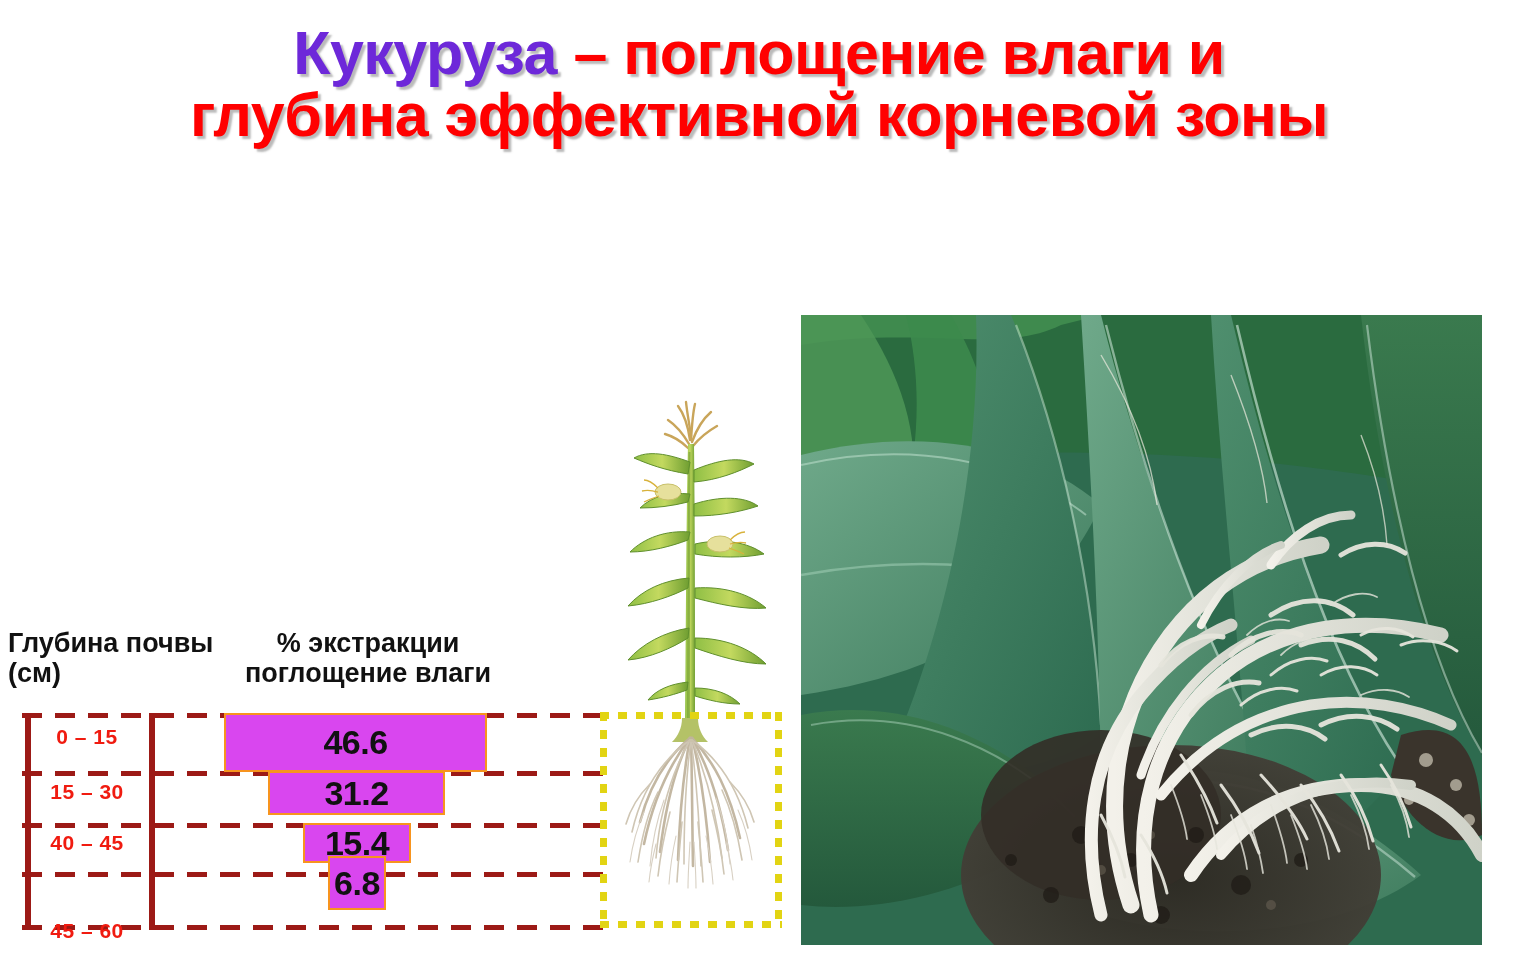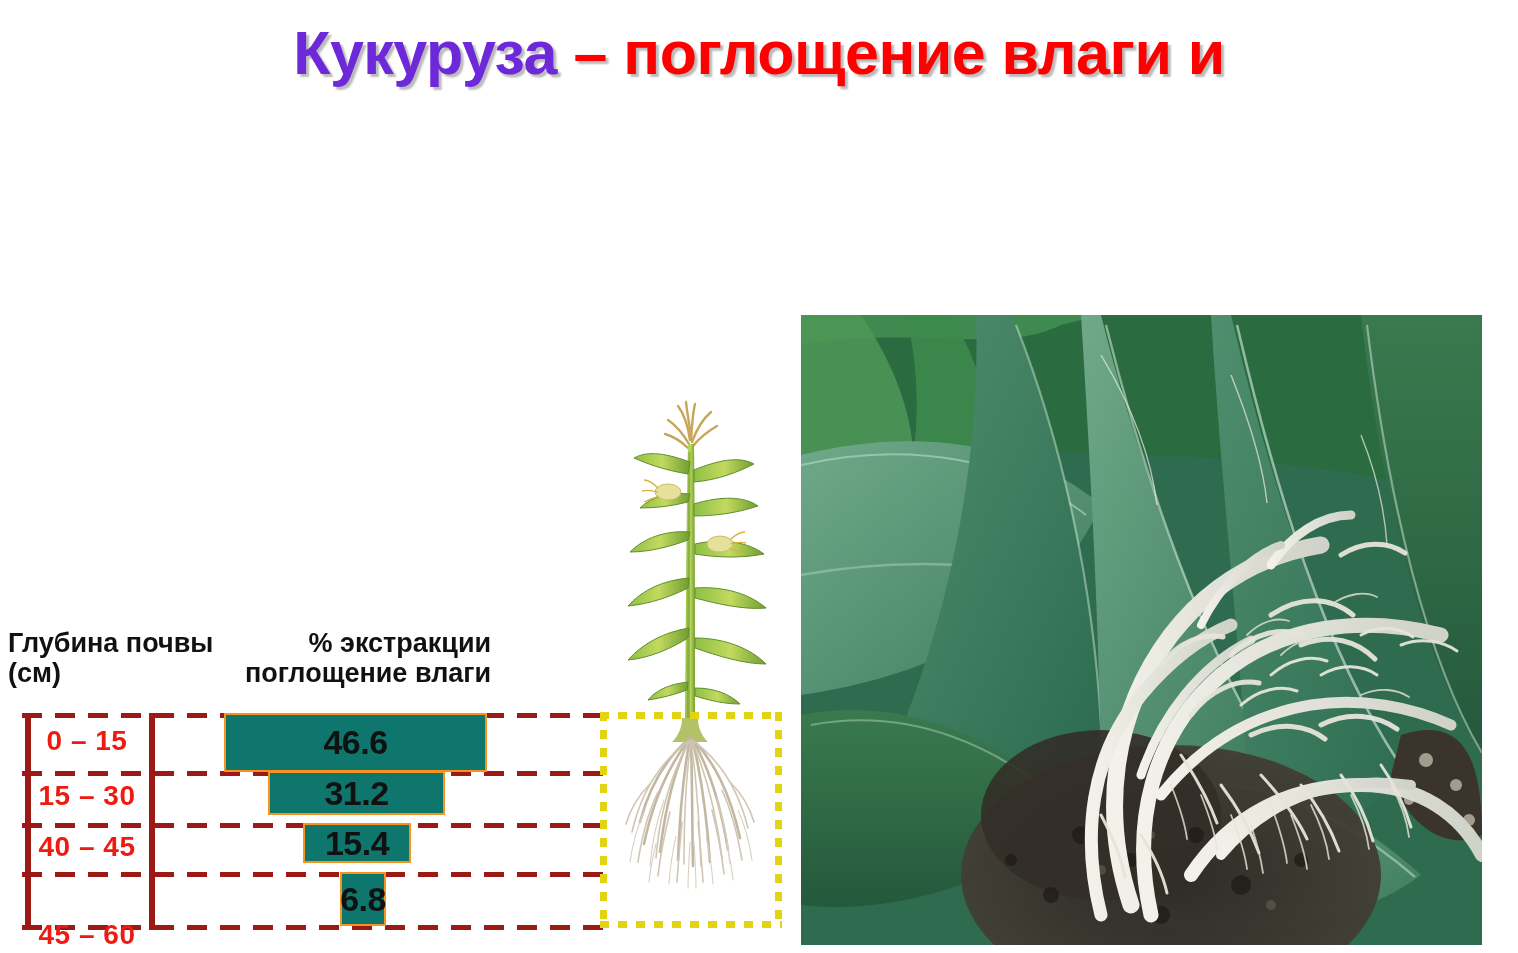--- a/index.html
+++ b/index.html
@@ -37,21 +37,21 @@
   }
   .hdr{
     position:absolute;
     color:#111111;
     font-weight:bold;
     font-size:27px;
     line-height:1.12;
     white-space:nowrap;
   }
   #hdr-depth{left:8px;top:0px;}
-  #hdr-pct{left:245px;top:0px;text-align:right;}
+  #hdr-pct{left:245px;top:0px;text-align:center;}
 
   
   .gridline{
     position:absolute;
     left:22px;width:584px;height:5px;
     background-image:repeating-linear-gradient(to right,
       #9c1a16 0px,#9c1a16 20px,
       rgba(0,0,0,0) 20px,rgba(0,0,0,0) 33px);
   }
   
@@ -61,29 +61,29 @@
   #vrule-left{left:25px;}
   #vrule-mid{left:149px;}
 
   
   .depth-label{
     position:absolute;
     left:25px;width:124px;
     text-align:center;
     color:#f01b10;
     font-weight:bold;
-    font-size:28px;
+    font-size:21px;
     letter-spacing:0.5px;
     white-space:nowrap;
   }
 
   
   .bar{
     position:absolute;
-    background:#0f766e;
+    background:#d946ef;
     border:2px solid #f7941e;
     box-sizing:border-box;
     color:#111111;
     font-weight:bold;
     font-size:34px;
     display:flex;
     align-items:center;
     justify-content:center;
     letter-spacing:-0.5px;
   }
@@ -114,20 +114,21 @@
     overflow:hidden;
     background:#2f6b52;
   }
   #photo svg{display:block;}
 </style>
 </head>
 <body>
 
 <div id="title-block">
   <span class="t-line"><span class="t-blue">Кукуруза</span><span class="t-red"> – поглощение влаги и</span></span>
+  <span class="t-line t-red">глубина эффективной корневой зоны</span>
 </div>
 
 <div id="chart">
 
   <div class="hdr" id="hdr-depth">
     <div>Глубина почвы</div>
     <div>(см)</div>
   </div>
 
   <div class="hdr" id="hdr-pct">
@@ -145,21 +146,21 @@
   <div class="vrule" id="vrule-mid" style="top:85px;height:217px;"></div>
 
   <div class="depth-label" style="top:97px;">0 – 15</div>
   <div class="depth-label" style="top:152px;">15 – 30</div>
   <div class="depth-label" style="top:203px;">40 – 45</div>
   <div class="depth-label" style="top:252px;margin-top:39px;">45 – 60</div>
 
   <div class="bar" style="left:224px;top:85px;width:263px;height:59px;">46.6</div>
   <div class="bar" style="left:268px;top:143px;width:177px;height:44px;">31.2</div>
   <div class="bar" style="left:303px;top:195px;width:108px;height:40px;">15.4</div>
-  <div class="bar" style="left:328px;top:244px;width:46px;height:54px;margin-left:12px;">6.8</div>
+  <div class="bar" style="left:328px;top:228px;width:58px;height:54px;">6.8</div>
 </div>
 
 <div id="plant">
   <svg width="192" height="556" viewBox="0 0 192 556" xmlns="http://www.w3.org/2000/svg" aria-hidden="true">
     <defs>
       <linearGradient id="lg" x1="0" y1="0" x2="1" y2="0">
         <stop offset="0" stop-color="#8fbf45"></stop>
         <stop offset="0.5" stop-color="#c3d95f"></stop>
         <stop offset="1" stop-color="#6f9e31"></stop>
       </linearGradient>

